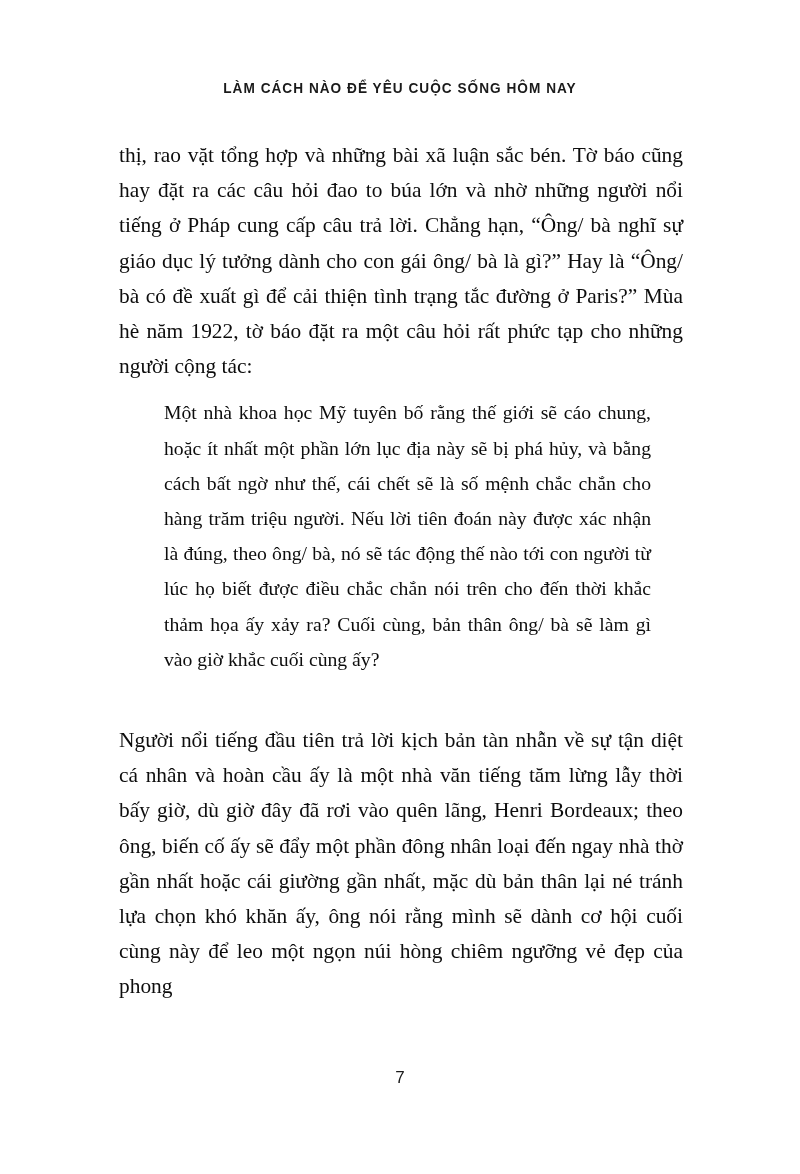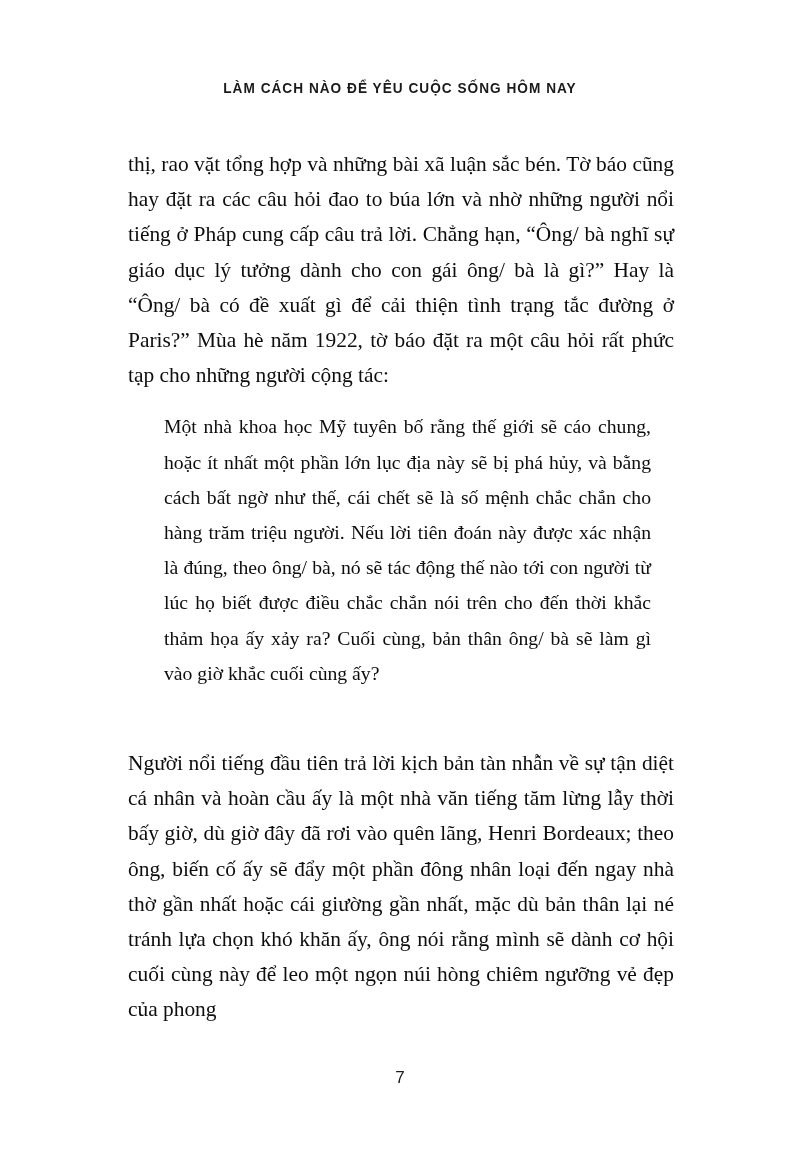--- a/index.html
+++ b/index.html
@@ -38,21 +38,21 @@
 
   
   .text-column {
     position: absolute;
     left: 112px;
     top: 131px;
     width: 578px;
   }
 
   p.body-para {
-    margin: 16px;
+    margin: 7px;
     font-size: 21.4px;
     line-height: 35.2px;
     text-align: justify;
     text-justify: inter-word;
     hyphens: none;
     color: #0d0d0d;
   }
 
   
   .quote-block {

